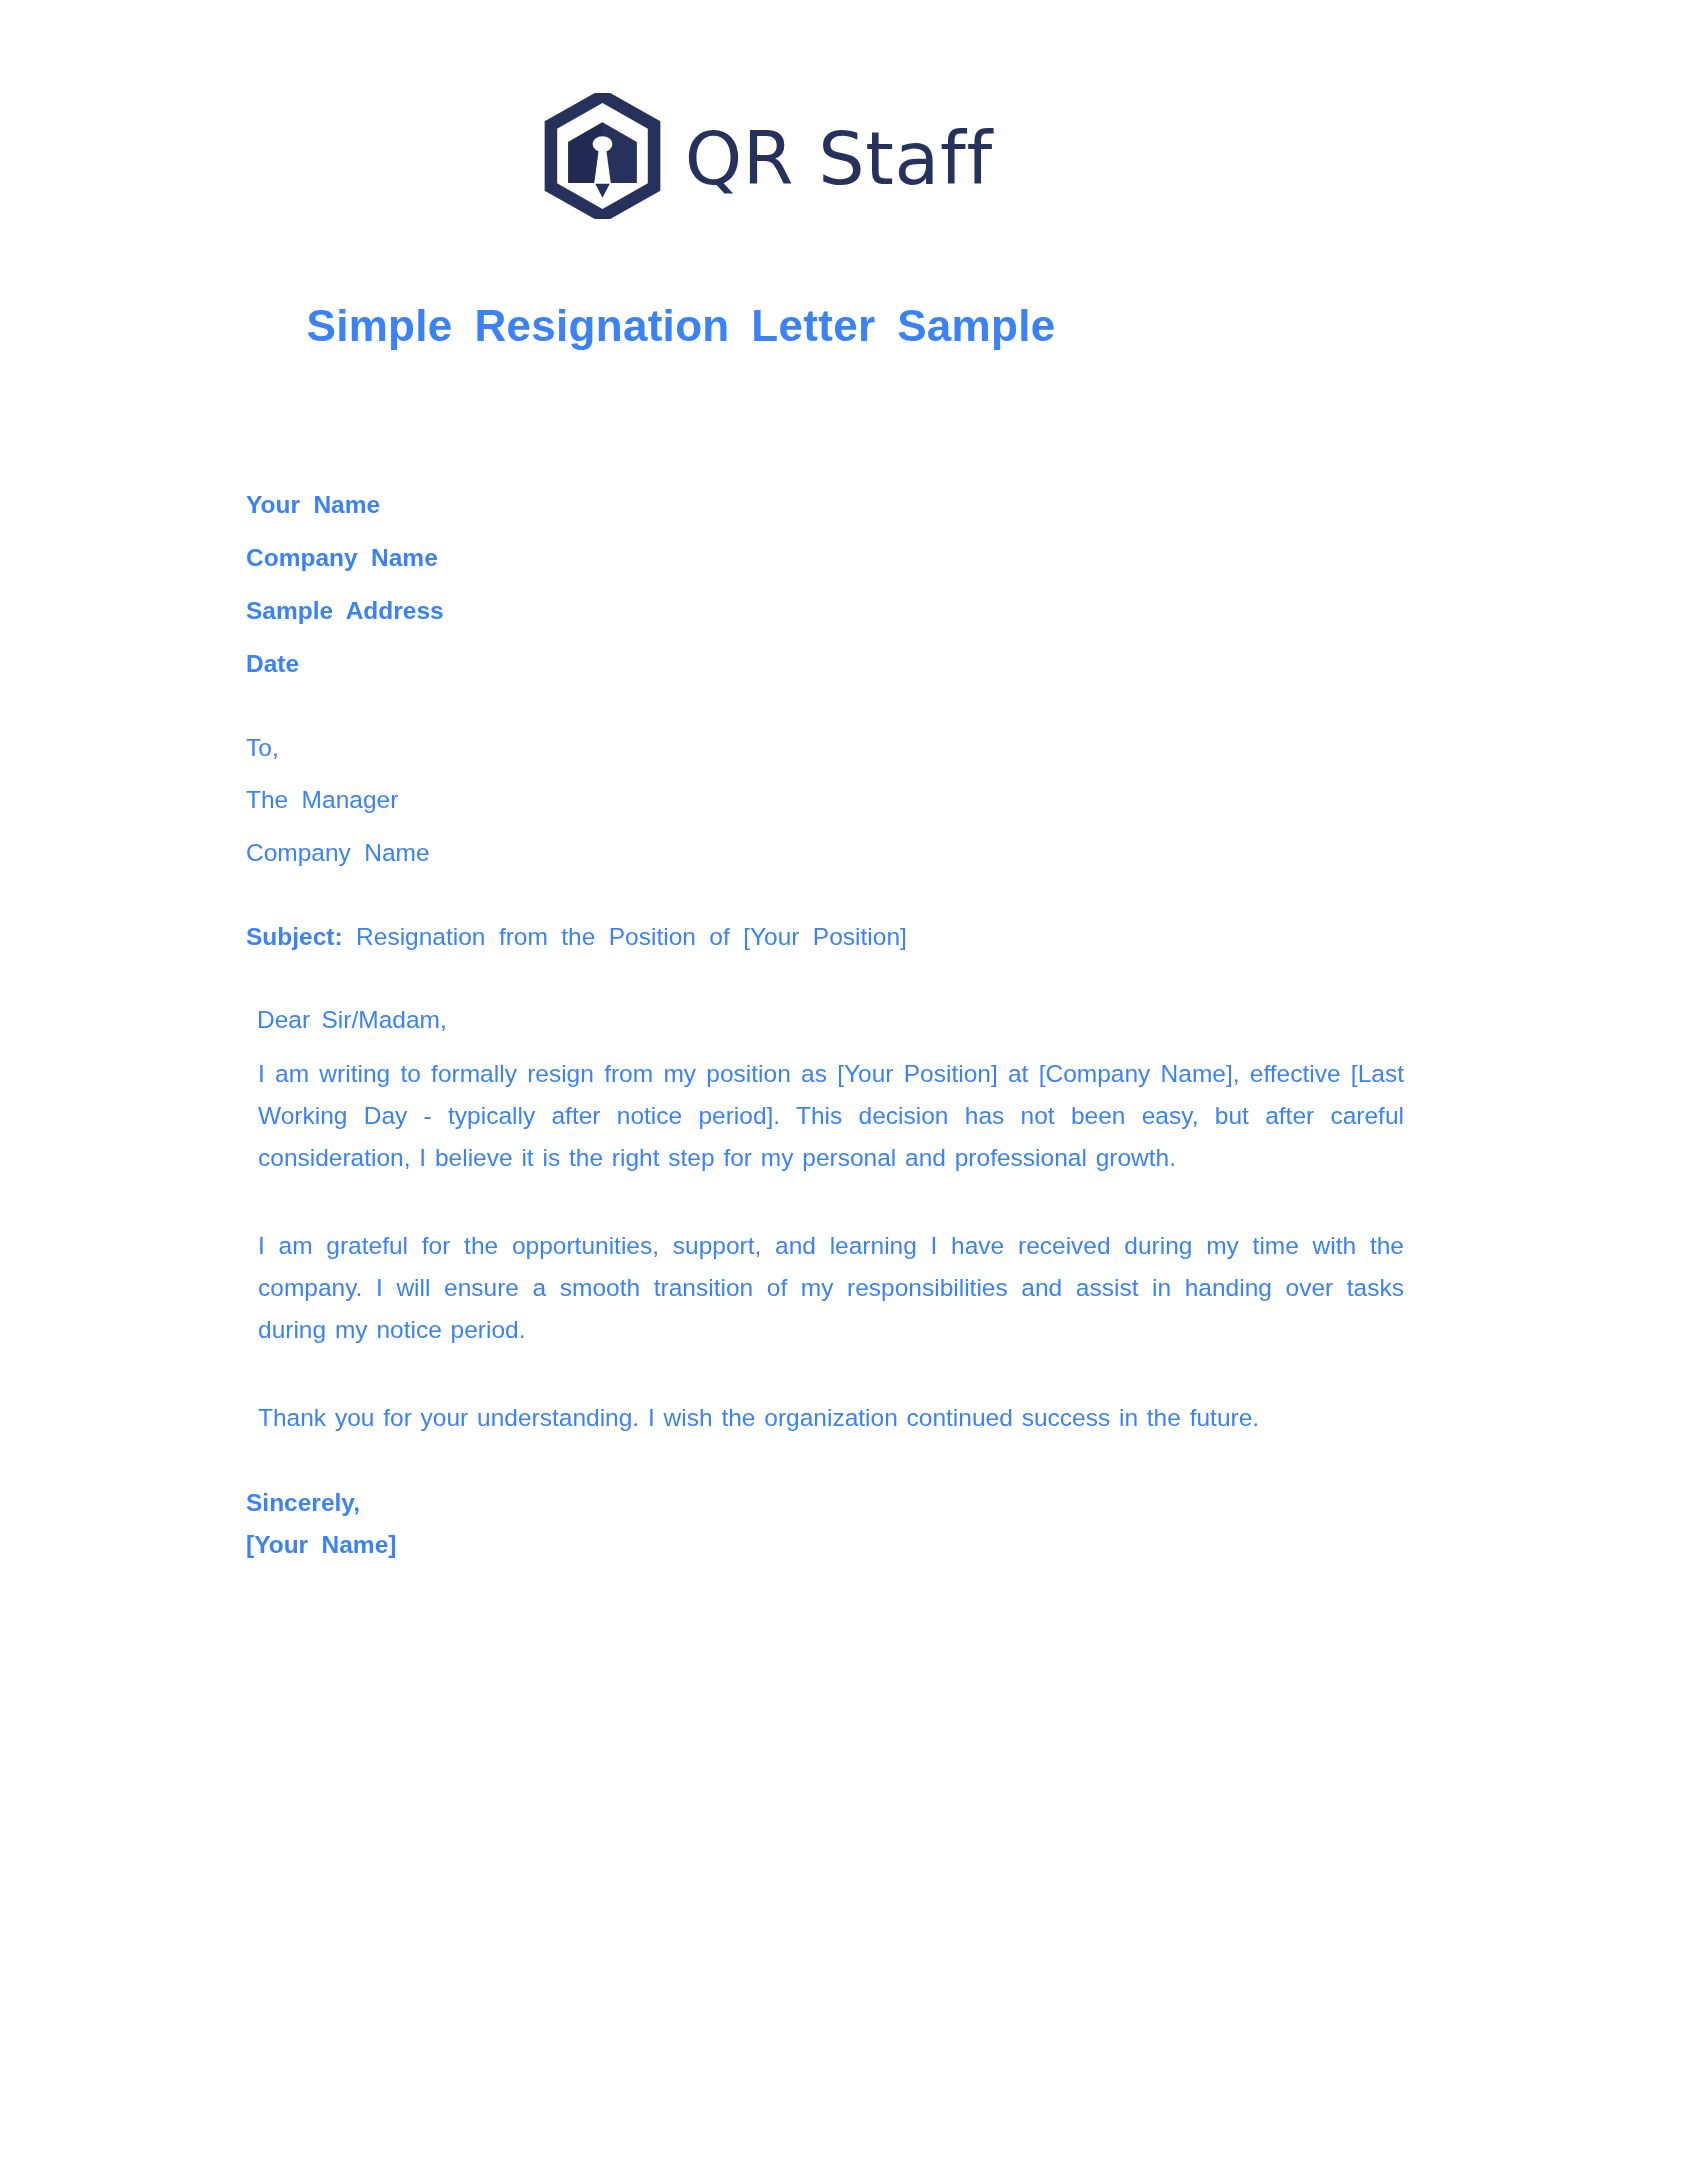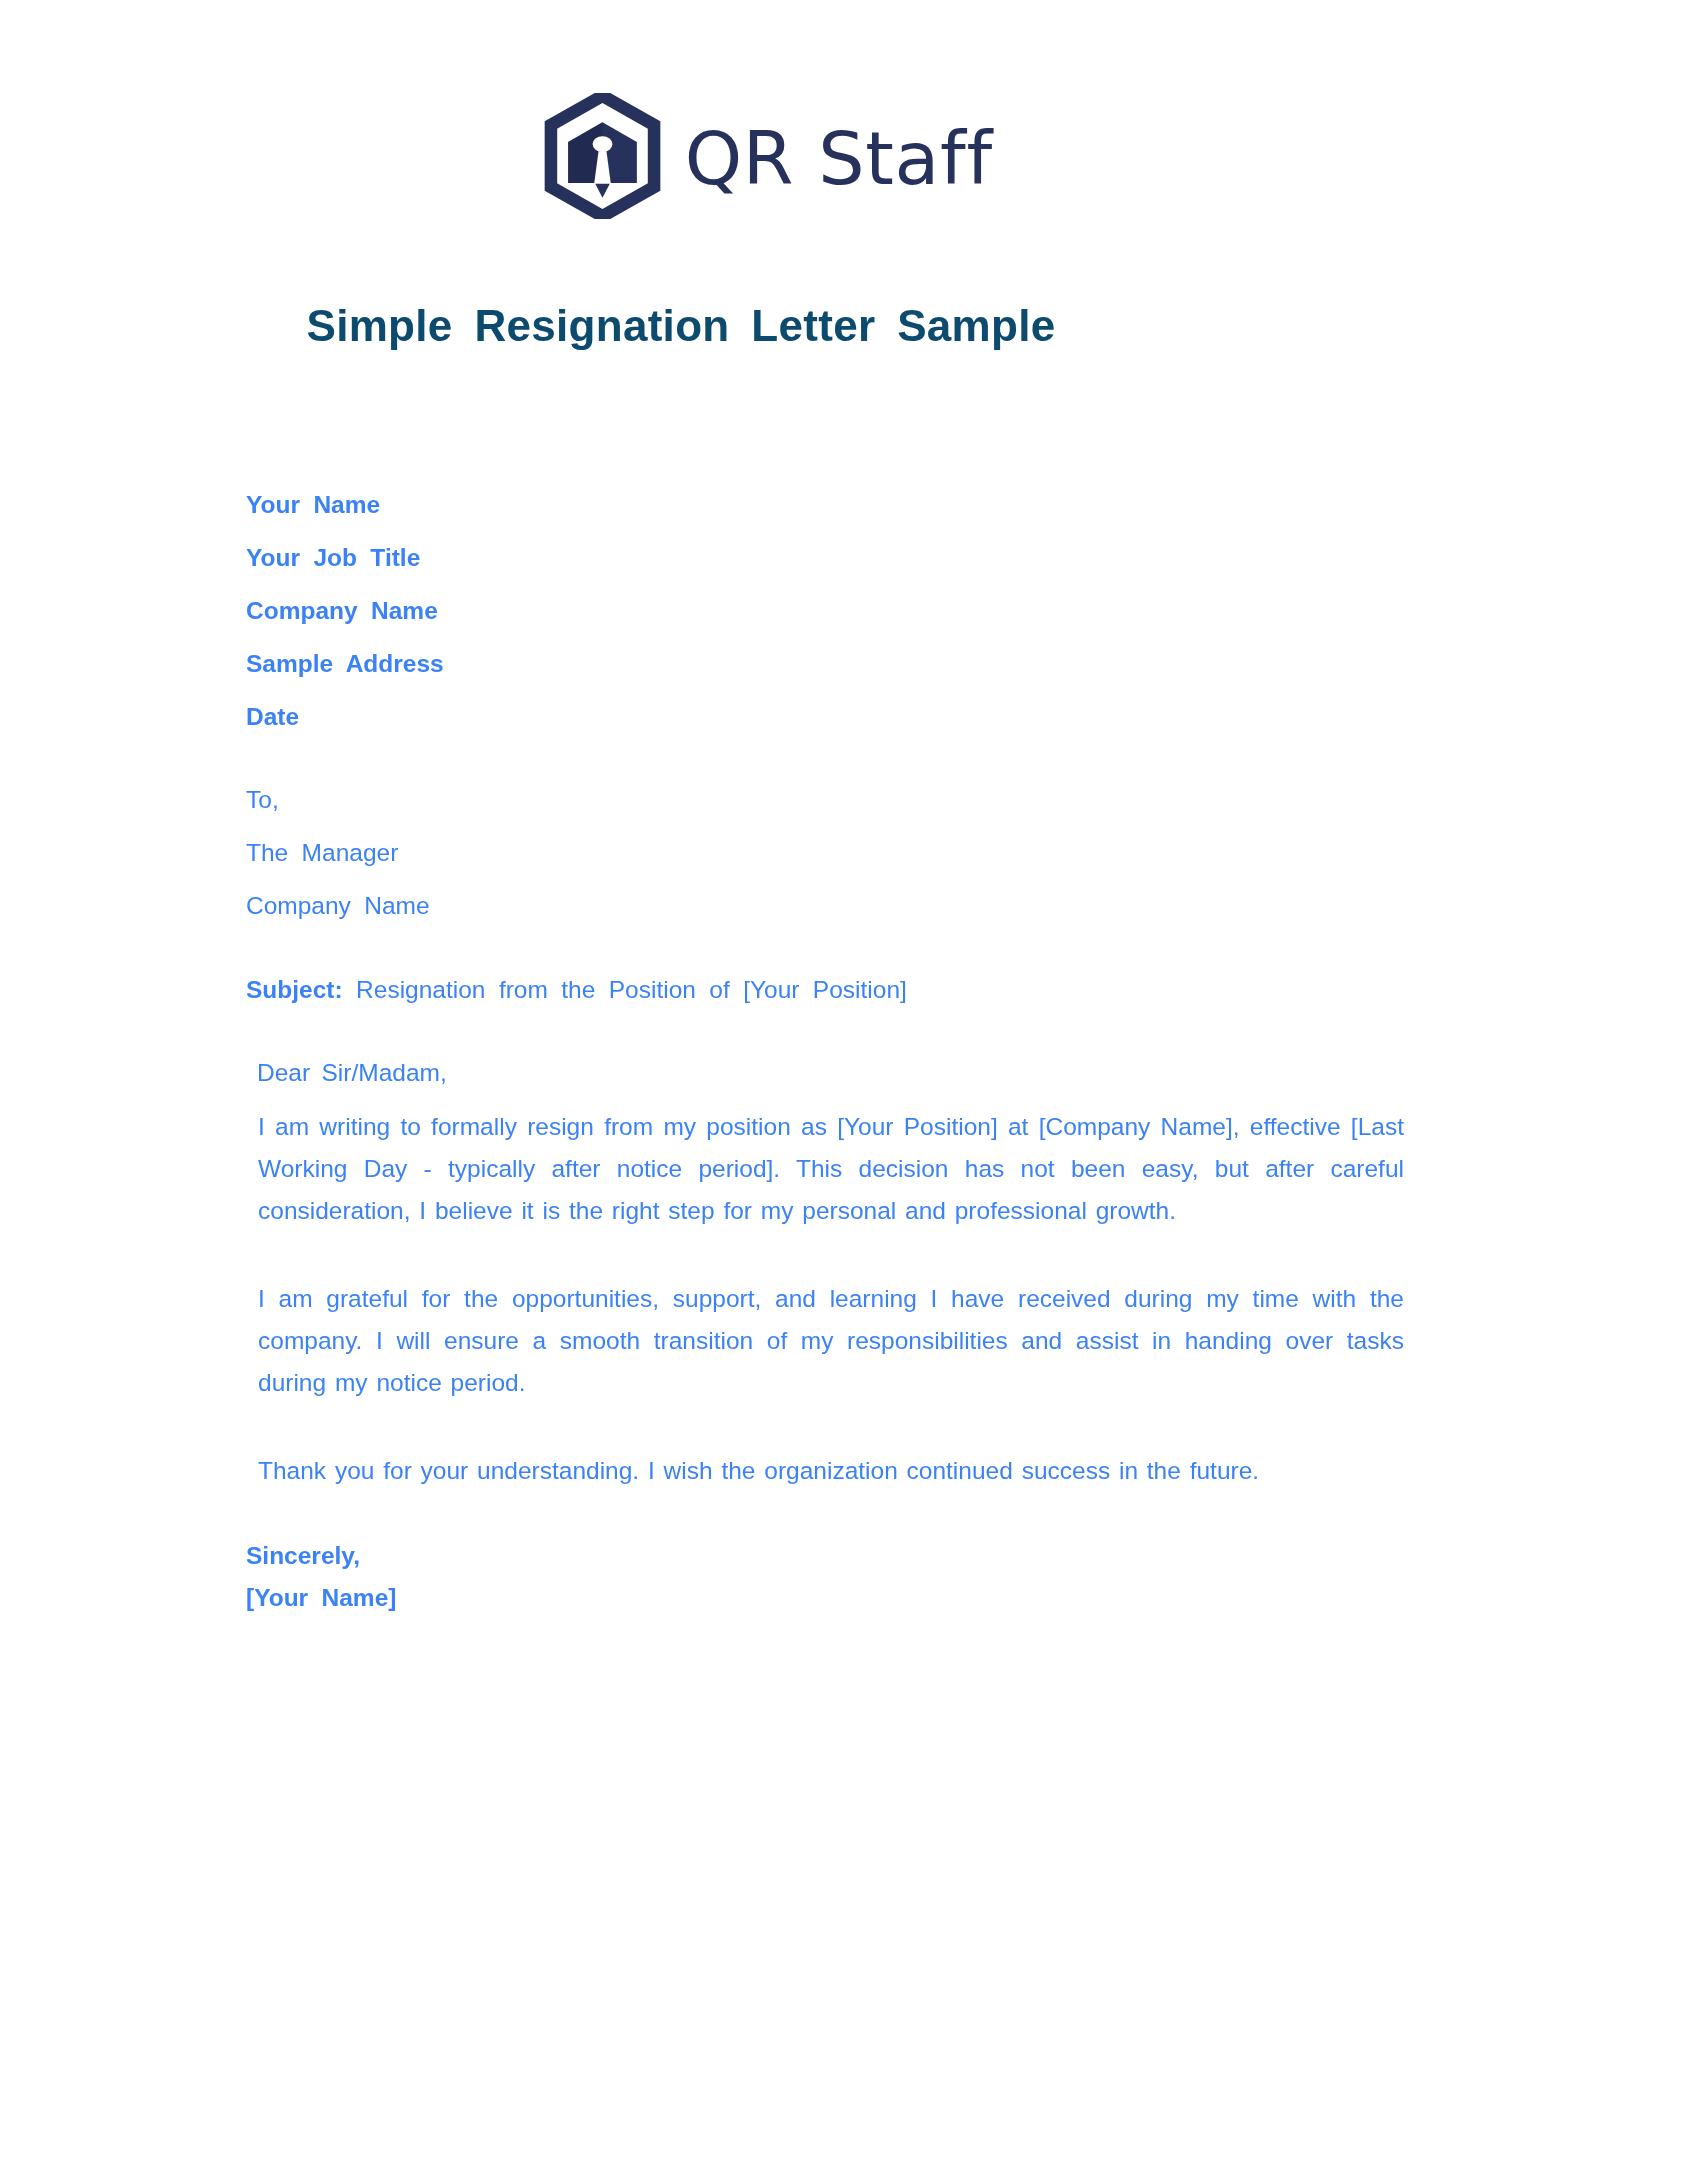--- a/index.html
+++ b/index.html
@@ -53,21 +53,21 @@
   
   .doc-title {
     position: absolute;
     top: 271px;
     left: 0;
     width: 1362px;
     text-align: center;
     font-size: 44px;
     line-height: 1.2;
     font-weight: 700;
-    color: #0c4a6e;
+    color: #3b82f6;
     word-spacing: 9.3px;
     letter-spacing: 0.3px;
   }
 
   
   .letter {
     position: absolute;
     top: 493px;
     left: 246px;
     width: 1170px;
@@ -145,21 +145,20 @@
       </svg>
     </span>
     <span class="brand-word">QR Staff</span>
   </div>
 
   <h1 class="doc-title">Simple Resignation Letter Sample</h1>
 
   <div class="letter">
 
     <span class="line bold">Your Name</span>
-    <span class="line bold">Your Job Title</span>
     <span class="line bold">Company Name</span>
     <span class="line bold">Sample Address</span>
     <span class="line bold">Date</span>
 
     <div class="spacer-md"></div>
 
     <span class="line">To,</span>
     <span class="line">The Manager</span>
     <span class="line">Company Name</span>
 

